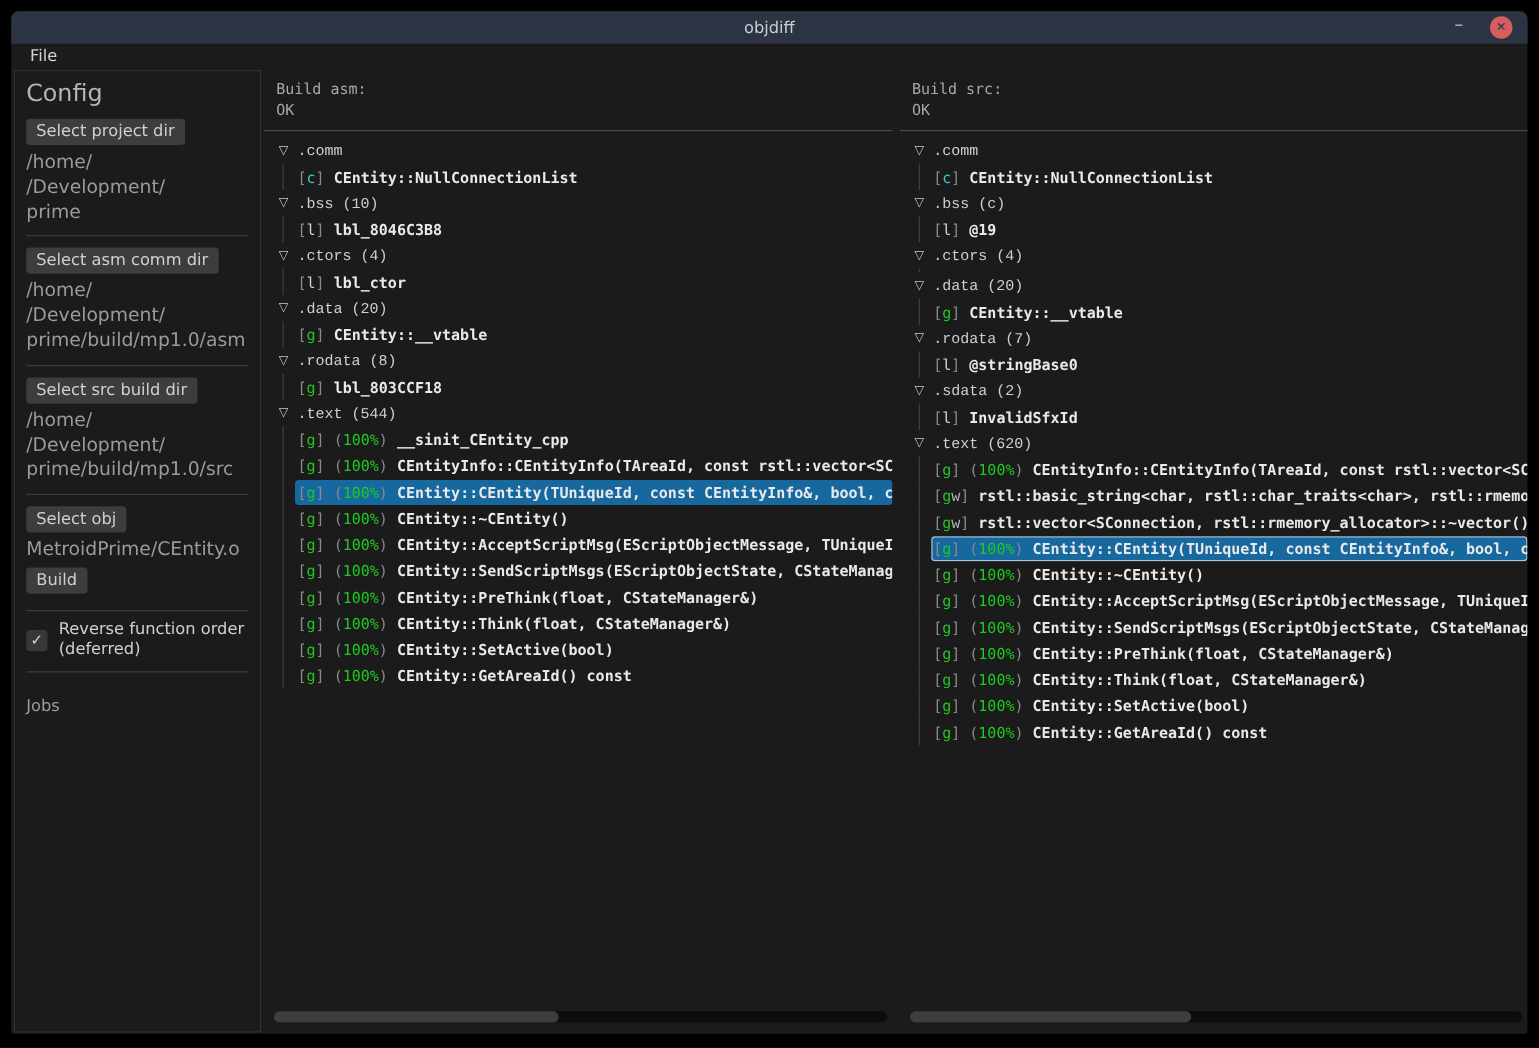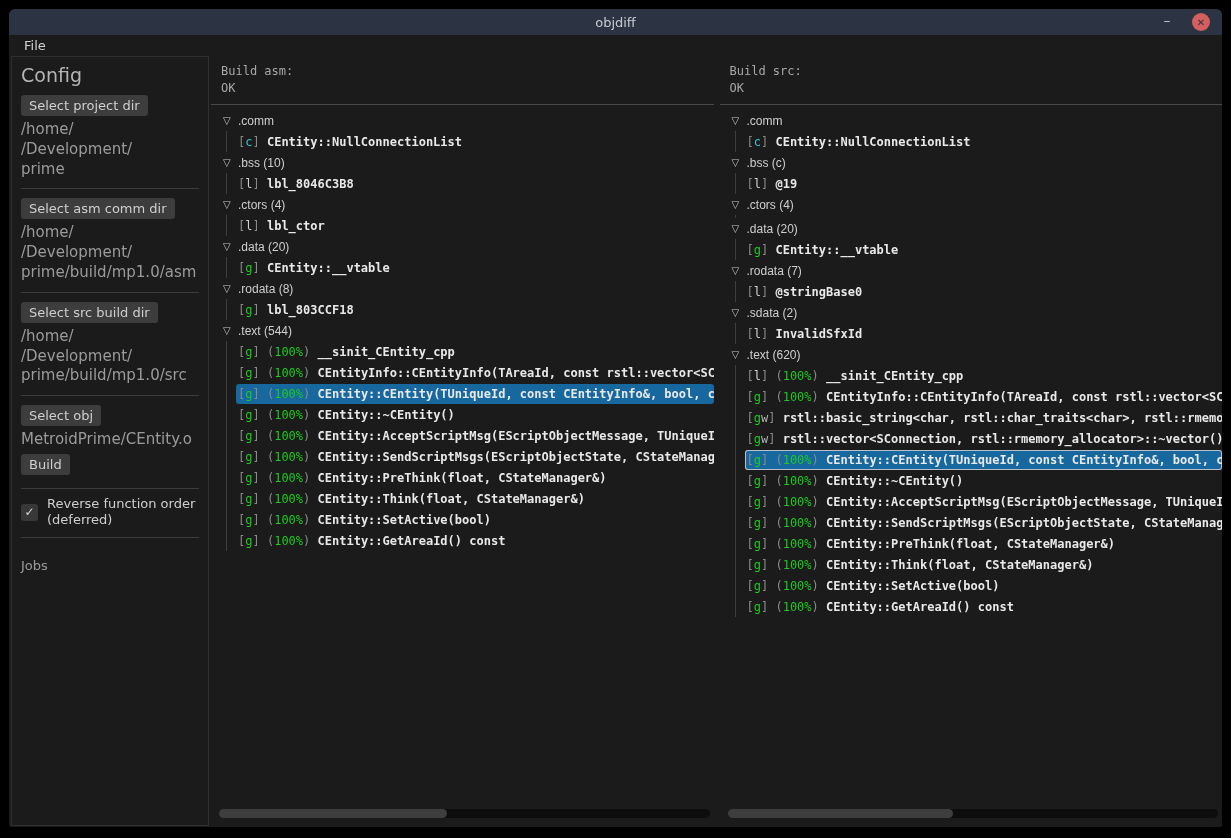--- a/index.html
+++ b/index.html
@@ -47,21 +47,21 @@
   .jobs{color:var(--muted);font-size:13px;margin-top:20px}
   
   .panel-header{padding:7px 10px 5px;font-family:"DejaVu Sans Mono",monospace;
                 font-size:12px;color:#a8a8a8;line-height:17px}
   .hline{height:1px;background:#4a4a4a;margin:2px 0 4px}
   .tree{padding-top:1px}
   .row{height:21px;display:flex;align-items:center}
   .row.section{padding-left:12px}
   .row.stub{height:3px;padding-left:15px}
   .tri{width:15px;min-width:15px;font-size:10px;color:#c8c8c8;line-height:1}
-  .sec-label{font-family:Liberation Sans, sans-serif;font-size:12px;color:#cfcfcf;
+  .sec-label{font-family:Liberation Mono, monospace;font-size:12px;color:#cfcfcf;
              white-space:pre}
   .row.item{padding-left:15px}
   .guide{width:1px;min-width:1px;align-self:stretch;background:var(--guide)}
   .row-content{flex:1;margin-left:9px;padding-left:2px;height:20px;line-height:20px;
                font-family:"DejaVu Sans Mono",monospace;font-size:12px;white-space:pre;
                overflow:hidden;border-radius:3px}
   .row-content .pn{color:var(--bracket)}
   .row-content .pct{color:var(--green)}
   .row-content .sym{font-weight:bold;color:#e9e9e9}
   .row-content.selected{background:var(--selection)}
@@ -290,24 +290,20 @@
   <div class="row item">
     <span class="guide"></span>
     <span class="row-content"><span class="tag"><span class="pn">[</span><span class="" style="color: rgb(210, 210, 210);">l</span><span class="pn">]</span></span> <span class="sym">InvalidSfxId</span></span>
   </div>
 
   <div class="row section">
     <span class="tri">▽</span>
     <span class="sec-label">.text (620)</span>
   </div>
 
-  <div class="row item">
-    <span class="guide"></span>
-    <span class="row-content"><span class="tag"><span class="pn">[</span><span class="" style="color: rgb(210, 210, 210);">l</span><span class="pn">]</span></span> <span class="match"><span class="pn">(</span><span class="pct">100%</span><span class="pn">)</span></span> <span class="sym">__sinit_CEntity_cpp</span></span>
-  </div>
 
   <div class="row item">
     <span class="guide"></span>
     <span class="row-content"><span class="tag"><span class="pn">[</span><span class="" style="color: rgb(31, 201, 31);">g</span><span class="pn">]</span></span> <span class="match"><span class="pn">(</span><span class="pct">100%</span><span class="pn">)</span></span> <span class="sym">CEntityInfo::CEntityInfo(TAreaId, const rstl::vector&lt;SCon</span></span>
   </div>
 
   <div class="row item">
     <span class="guide"></span>
     <span class="row-content"><span class="tag"><span class="pn">[</span><span class="" style="color: rgb(31, 201, 31);">g</span><span class="" style="color: rgb(181, 181, 181);">w</span><span class="pn">]</span></span> <span class="sym">rstl::basic_string&lt;char, rstl::char_traits&lt;char&gt;, rstl::rmemory</span></span>
   </div>

